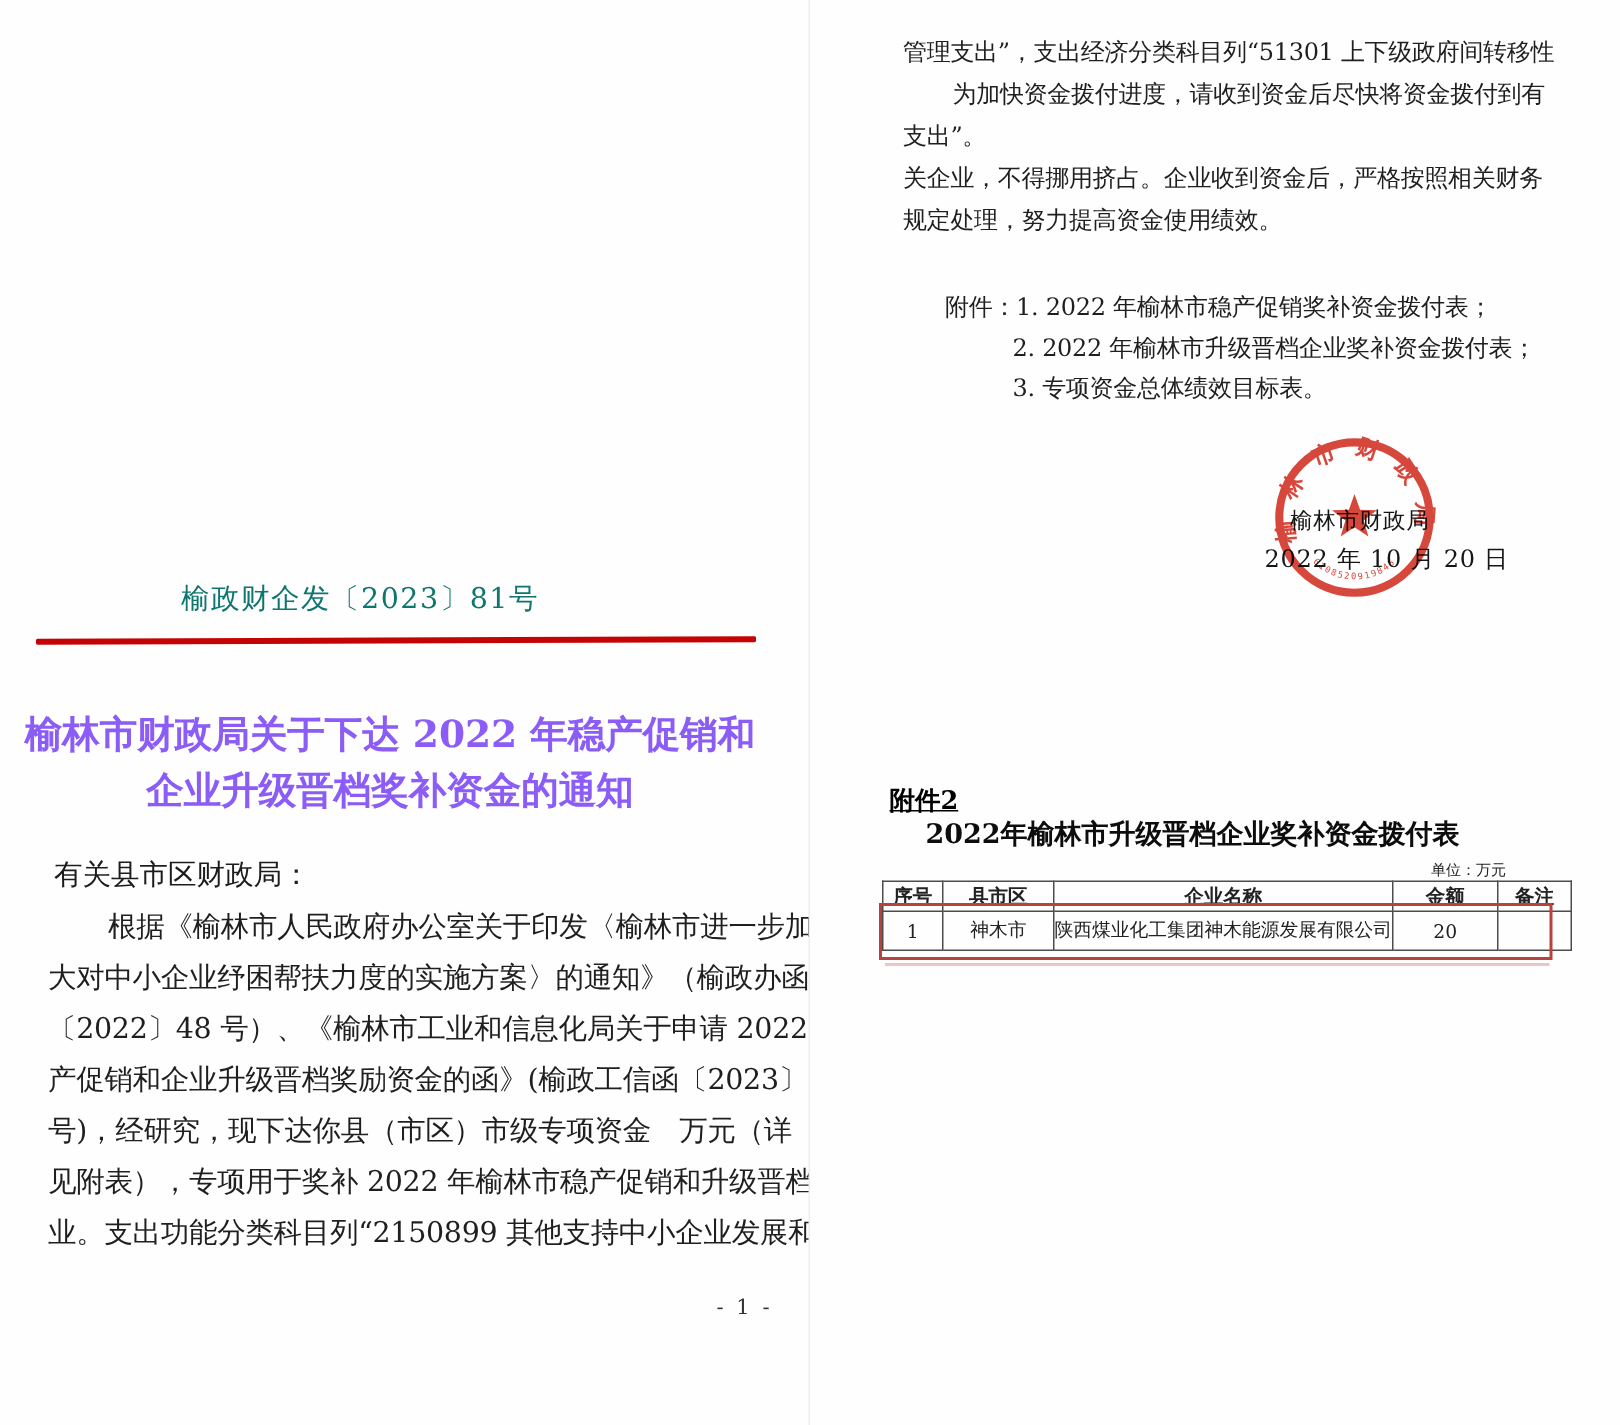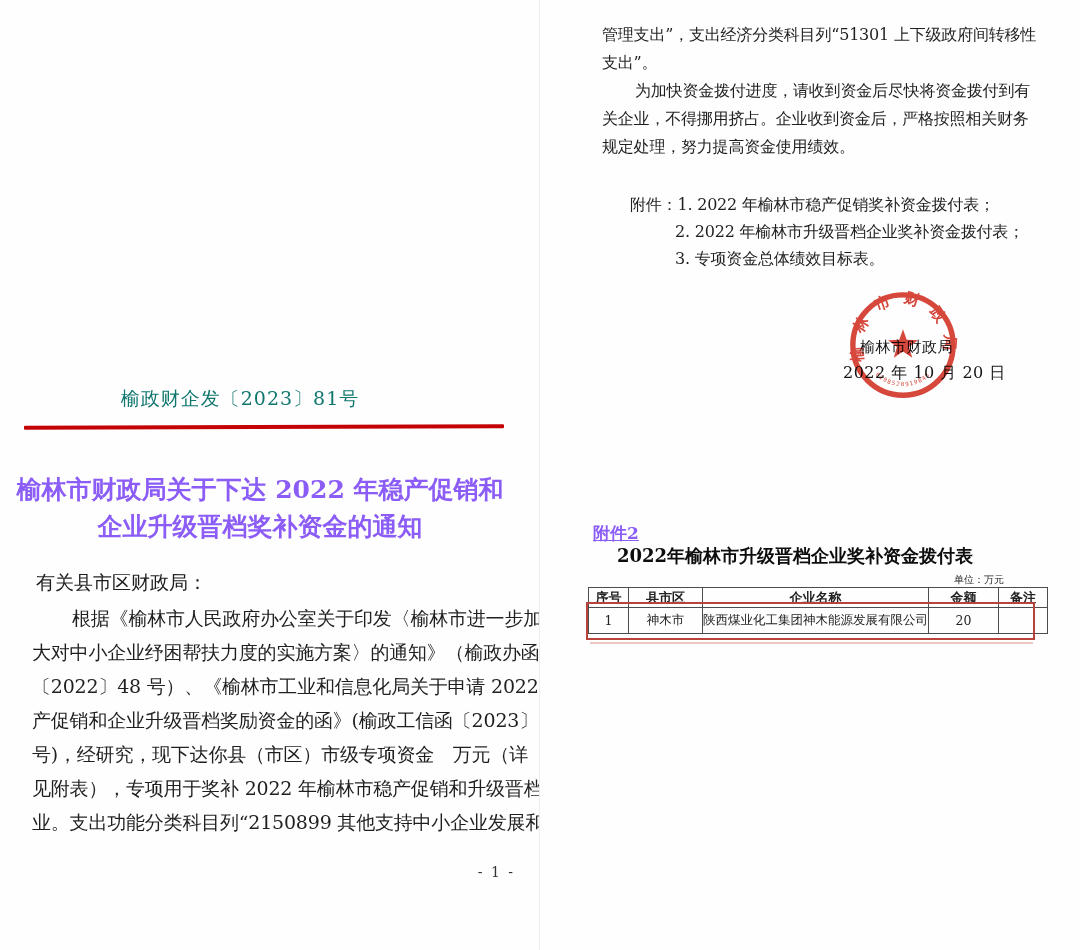--- a/index.html
+++ b/index.html
@@ -65,21 +65,21 @@
   .sig-date{
     position:absolute;left:303px;top:363px;font-size:16px;color:#161616;
     letter-spacing:0.5px;white-space:nowrap;
   }
   .seal{
     position:absolute;left:303px;top:288px;width:120px;height:118px;
     mix-blend-mode:multiply;opacity:.92;
   }
 
   .attach2-label{
-    position:absolute;left:53px;top:522px;font-size:17px;font-weight:bold;color:#8b5cf6;white-space:nowrap;text-decoration:underline;
+    position:absolute;left:53px;top:522px;font-size:17px;font-weight:bold;color:#000000;white-space:nowrap;text-decoration:underline;
   }
   .table-title{
     position:absolute;left:40px;width:430px;top:544px;text-align:center;
     font-size:18px;font-weight:bold;color:#0d0d0d;white-space:nowrap;
   }
   .unit-label{
     position:absolute;right:76px;top:573px;font-size:10px;color:#222;white-space:nowrap;
   }
   table.pay{
     position:absolute;left:48px;top:587px;border-collapse:collapse;table-layout:fixed;
@@ -131,22 +131,22 @@
 
     <div class="page-num">- 1 -</div>
   </div>
 
   <div class="page-divider"></div>
 
   <div class="page page-right">
 
     <div class="body-right">
       <div class="line">管理支出”，支出经济分类科目列“51301 上下级政府间转移性</div>
+      <div class="line indent">为加快资金拨付进度，请收到资金后尽快将资金拨付到有</div>
       <div class="line">支出”。</div>
-      <div class="line indent">为加快资金拨付进度，请收到资金后尽快将资金拨付到有</div>
       <div class="line">关企业，不得挪用挤占。企业收到资金后，严格按照相关财务</div>
       <div class="line">规定处理，努力提高资金使用绩效。</div>
     </div>
 
     <div class="attachments">
       <div class="first">附件：1. 2022 年榆林市稳产促销奖补资金拨付表；</div>
       <div class="item">2. 2022 年榆林市升级晋档企业奖补资金拨付表；</div>
       <div class="item">3. 专项资金总体绩效目标表。</div>
     </div>
 

